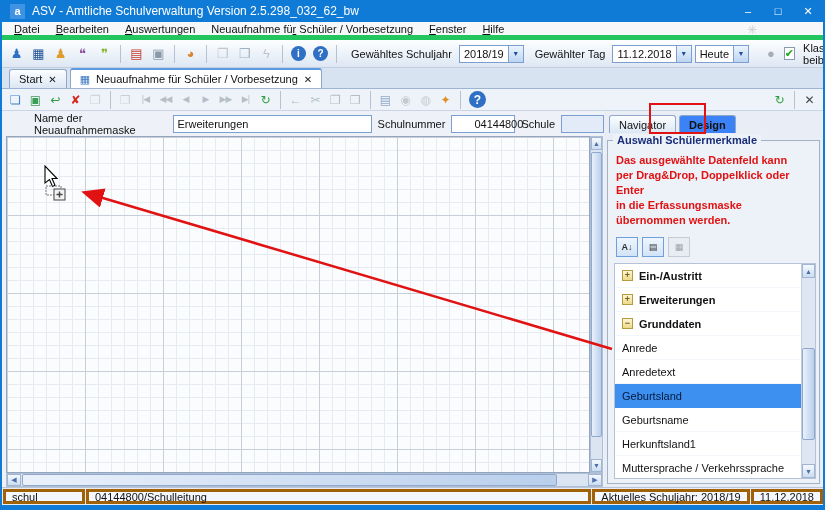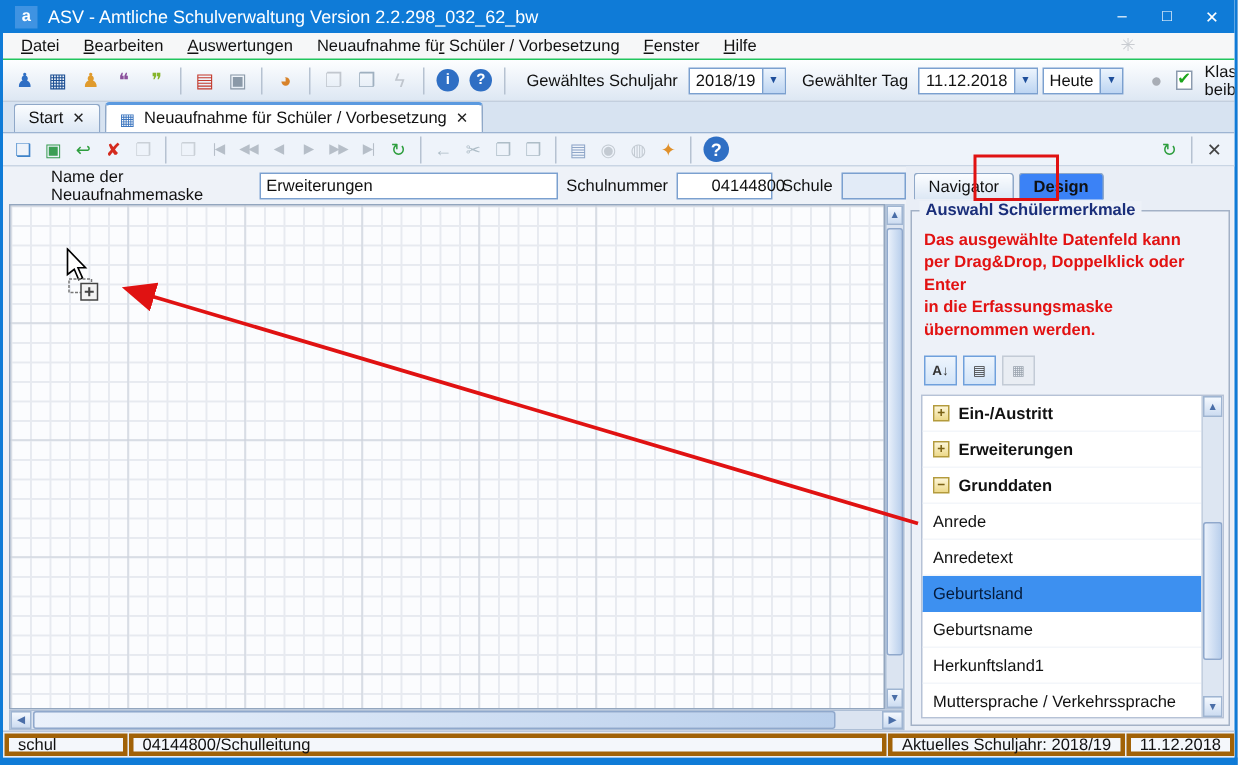--- a/index.html
+++ b/index.html
@@ -13,21 +13,21 @@
   .titlebar { position:absolute; left:0; top:0; right:0; height:22px; background:#0f7bd7;
               display:flex; align-items:center; color:#fff; }
   .app-icon { width:15px; height:15px; margin:0 7px 0 8px; background:#3f93e2; color:#fff;
               font-size:11px; font-weight:bold; display:flex; align-items:center; justify-content:center; }
   .title-text { font-size:12px; }
   .win-controls { margin-left:auto; display:flex; height:22px; }
   .win-btn { width:30px; display:flex; align-items:center; justify-content:center; font-size:11px; color:#fff; }
 
   
   .menubar { position:absolute; left:0; top:22px; right:0; height:18px; background:#f6f7f8;
-             border-bottom:1px solid #22c55e; display:flex; align-items:center; font-size:11px; color:#111; }
+             border-bottom:5px solid #22c55e; display:flex; align-items:center; font-size:11px; color:#111; }
   #menu-items { display:flex; align-items:center; padding-left:4px; }
   .menu-item { padding:1px 8px; white-space:nowrap; }
   .menu-spinner { position:absolute; right:66px; top:1px; color:#c9ccd1; font-size:12px; }
 
   
   .toolbar1 { position:absolute; left:0; top:40px; right:0; height:28px;
               background:linear-gradient(#fdfeff,#dde7f3); border-bottom:1px solid #c3cfde;
               display:flex; align-items:center; gap:3px; padding:0 5px; font-size:11px; color:#111; }
   #tb1-icons, #tb2-icons, #tb2-right { display:flex; align-items:center; gap:3px; }
   .tb-icon { width:19px; height:19px; display:flex; align-items:center; justify-content:center;
@@ -141,21 +141,21 @@
   .overlay-svg { position:absolute; left:0; top:0; width:825px; height:510px; z-index:55; pointer-events:none; }
   .cursor-svg { position:absolute; left:36px; top:165px; z-index:70; pointer-events:none; }
 </style>
 </head>
 <body>
 
 <div class="window">
 
   <div class="titlebar">
     <div class="app-icon">a</div>
-    <div class="title-text">ASV - Amtliche Schulverwaltung Version 2.2.298_032_62_bw</div>
+    <div class="title-text">ASV - Amtliche Schulverwaltung Version 2.5.298_032_62_bw</div>
     <div class="win-controls">
       <div class="win-btn">–</div>
       <div class="win-btn">□</div>
       <div class="win-btn">✕</div>
     </div>
   </div>
 
   <div class="menubar">
     <div id="menu-items">
         <div class="menu-item"><span></span><u>D</u><span>atei</span></div>

